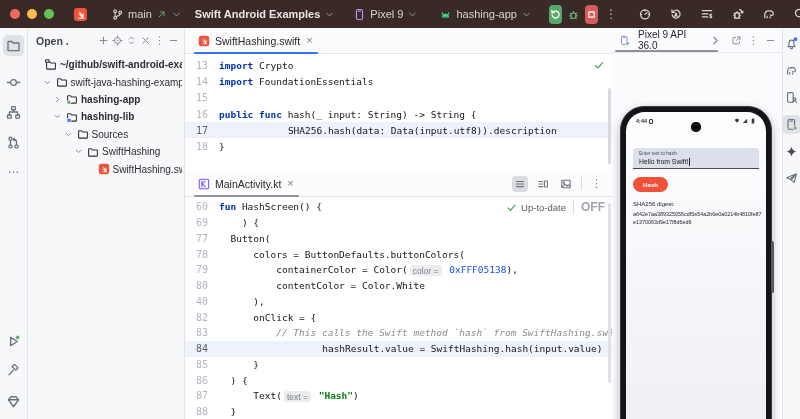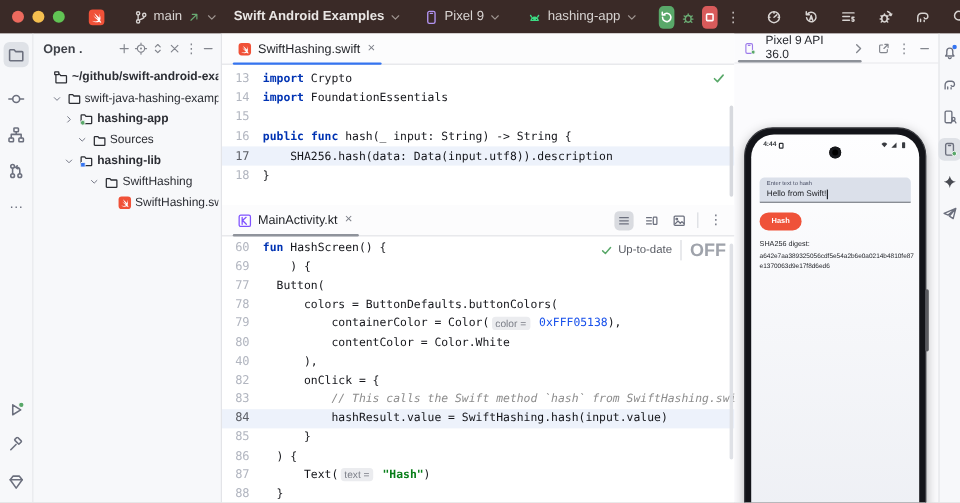--- a/index.html
+++ b/index.html
@@ -84,39 +84,39 @@
   .tb2-sep { width:1px; height:13px; background:#d9dbe0; }
 
   .editor { position:relative; overflow:hidden; font-family:"DejaVu Sans Mono", monospace;
             font-size:9.5px; color:#14151a; flex:none; }
   .e1 { height:117px; padding-top:3px; }
   .e2 { height:222px; padding-top:2px; }
   .cl { display:flex; align-items:center; height:16.3px; }
   .e2 .cl { height:15.75px; }
   .cl .ln { width:34px; flex:none; text-align:right; padding-right:11px;
             color:#b2b6c0; font-size:10px; }
-  .cl.hl { background:#edf2fb; }
+  .cl.hl { background:#edf2fb;gap:46px; }
   .cl.hl .ln { color:#5c5f66; }
   .cl .code { white-space:pre; }
   .tk { color:#0033b3; font-weight:600; }
   .tn { color:#1750eb; }
   .ts { color:#067d17; font-weight:600; }
   .tc { color:#8c8c8c; font-style:italic; }
   .inlay { background:#ebecef; color:#7b7e87; border-radius:3px; padding:0.5px 3px; margin:0 2px;
            font-family:"Liberation Sans", sans-serif; font-size:8.5px; }
   .echeck { position:absolute; top:5px; right:7px; }
   .echeck svg { width:12px; height:12px; }
   .scroll1 { position:absolute; right:1px; top:34px; width:3px; height:76px;
              background:#d7d9de; border-radius:2px; }
   .scroll2 { position:absolute; right:1px; top:6px; width:3px; height:180px;
              background:#dfe1e6; border-radius:2px; }
   .uptodate { position:absolute; top:3px; right:7px; display:flex; align-items:center; gap:4px;
               font-family:"Liberation Sans", sans-serif; font-size:9.5px; color:#585b63; }
   .uptodate .ic svg{ width:11px; height:11px; }
-  .off { color:#9fa3ab; font-size:15px; font-weight:700; padding-left:7px; margin-left:3px;
+  .off { color:#9fa3ab; font-size:12px; font-weight:700; padding-left:7px; margin-left:3px;
          border-left:1px solid #d9dbe0; background:none; border-top:0;border-right:0;border-bottom:0; }
 
   
   .devices { width:170px; background:#fbfbfd; display:flex; flex-direction:column; }
   .d-head { height:25px; display:flex; align-items:center; padding:0 5px 0 7px; gap:8px;
             font-size:10px; color:#26282e; border-bottom:1px solid #e9eaee; position:relative; flex:none; }
   .d-head .ul { position:absolute; bottom:0; left:3px; width:103px; height:2.5px;
                 background:#8d9199; border-radius:2px; }
   .d-icons { margin-left:auto; display:flex; align-items:center; gap:4px; color:#83868e; }
   .d-icons .pbtn { background:none; border:0; color:#83868e; display:flex; padding:1px; }
@@ -423,46 +423,46 @@
               </svg>
             </span>
             <span class="tico">
               <svg viewBox="0 0 12 12" fill="none" stroke="currentColor" stroke-width="1.05" stroke-linecap="round" stroke-linejoin="round">
                 <path d="M1.6 9.6V3.3c0-.3.2-.5.5-.5h2.5l1 1.2h4.3c.3 0 .5.2.5.5v5.1c0 .3-.2.5-.5.5H2.1a.5.5 0 0 1-.5-.5z"></path>
                 <circle cx="3" cy="9.3" r="2" fill="#59a869" stroke="#f7f8fa" stroke-width=".7"></circle>
               </svg>
             </span>
             <span class="tl-label">hashing-app</span>
           </div>
+          <div class="ti b" style="padding-left: 24px;">
+            <span class="tw">
+              <svg viewBox="0 0 12 12" fill="none" stroke="currentColor" stroke-width="1.05" stroke-linecap="round" stroke-linejoin="round">
+                <path d="M3 4.5l3 3 3-3"></path>
+              </svg>
+            </span>
+            <span class="tico">
+              <svg viewBox="0 0 12 12" fill="none" stroke="currentColor" stroke-width="1.05" stroke-linecap="round" stroke-linejoin="round">
+                <path d="M1.6 9.6V3.3c0-.3.2-.5.5-.5h2.5l1 1.2h4.3c.3 0 .5.2.5.5v5.1c0 .3-.2.5-.5.5H2.1a.5.5 0 0 1-.5-.5z"></path>
+                <rect x="1.2" y="7.4" width="3.8" height="3.8" rx=".7" fill="#3574f0" stroke="#f7f8fa" stroke-width=".7"></rect>
+              </svg>
+            </span>
+            <span class="tl-label">hashing-lib</span>
+          </div>
           <div class="ti" style="padding-left: 34.5px;">
             <span class="tw">
               <svg viewBox="0 0 12 12" fill="none" stroke="currentColor" stroke-width="1.05" stroke-linecap="round" stroke-linejoin="round">
                 <path d="M3 4.5l3 3 3-3"></path>
               </svg>
             </span>
             <span class="tico">
               <svg viewBox="0 0 12 12" fill="none" stroke="currentColor" stroke-width="1.05" stroke-linecap="round" stroke-linejoin="round">
                 <path d="M1.6 9.6V3.3c0-.3.2-.5.5-.5h2.5l1 1.2h4.3c.3 0 .5.2.5.5v5.1c0 .3-.2.5-.5.5H2.1a.5.5 0 0 1-.5-.5z"></path>
               </svg>
             </span>
             <span class="tl-label">Sources</span>
-          </div>
-          <div class="ti b" style="padding-left: 24px;">
-            <span class="tw">
-              <svg viewBox="0 0 12 12" fill="none" stroke="currentColor" stroke-width="1.05" stroke-linecap="round" stroke-linejoin="round">
-                <path d="M3 4.5l3 3 3-3"></path>
-              </svg>
-            </span>
-            <span class="tico">
-              <svg viewBox="0 0 12 12" fill="none" stroke="currentColor" stroke-width="1.05" stroke-linecap="round" stroke-linejoin="round">
-                <path d="M1.6 9.6V3.3c0-.3.2-.5.5-.5h2.5l1 1.2h4.3c.3 0 .5.2.5.5v5.1c0 .3-.2.5-.5.5H2.1a.5.5 0 0 1-.5-.5z"></path>
-                <rect x="1.2" y="7.4" width="3.8" height="3.8" rx=".7" fill="#3574f0" stroke="#f7f8fa" stroke-width=".7"></rect>
-              </svg>
-            </span>
-            <span class="tl-label">hashing-lib</span>
           </div>
           <div class="ti" style="padding-left: 45px;">
             <span class="tw">
               <svg viewBox="0 0 12 12" fill="none" stroke="currentColor" stroke-width="1.05" stroke-linecap="round" stroke-linejoin="round">
                 <path d="M3 4.5l3 3 3-3"></path>
               </svg>
             </span>
             <span class="tico">
               <svg viewBox="0 0 12 12" fill="none" stroke="currentColor" stroke-width="1.05" stroke-linecap="round" stroke-linejoin="round">
                 <path d="M1.6 9.6V3.3c0-.3.2-.5.5-.5h2.5l1 1.2h4.3c.3 0 .5.2.5.5v5.1c0 .3-.2.5-.5.5H2.1a.5.5 0 0 1-.5-.5z"></path>

